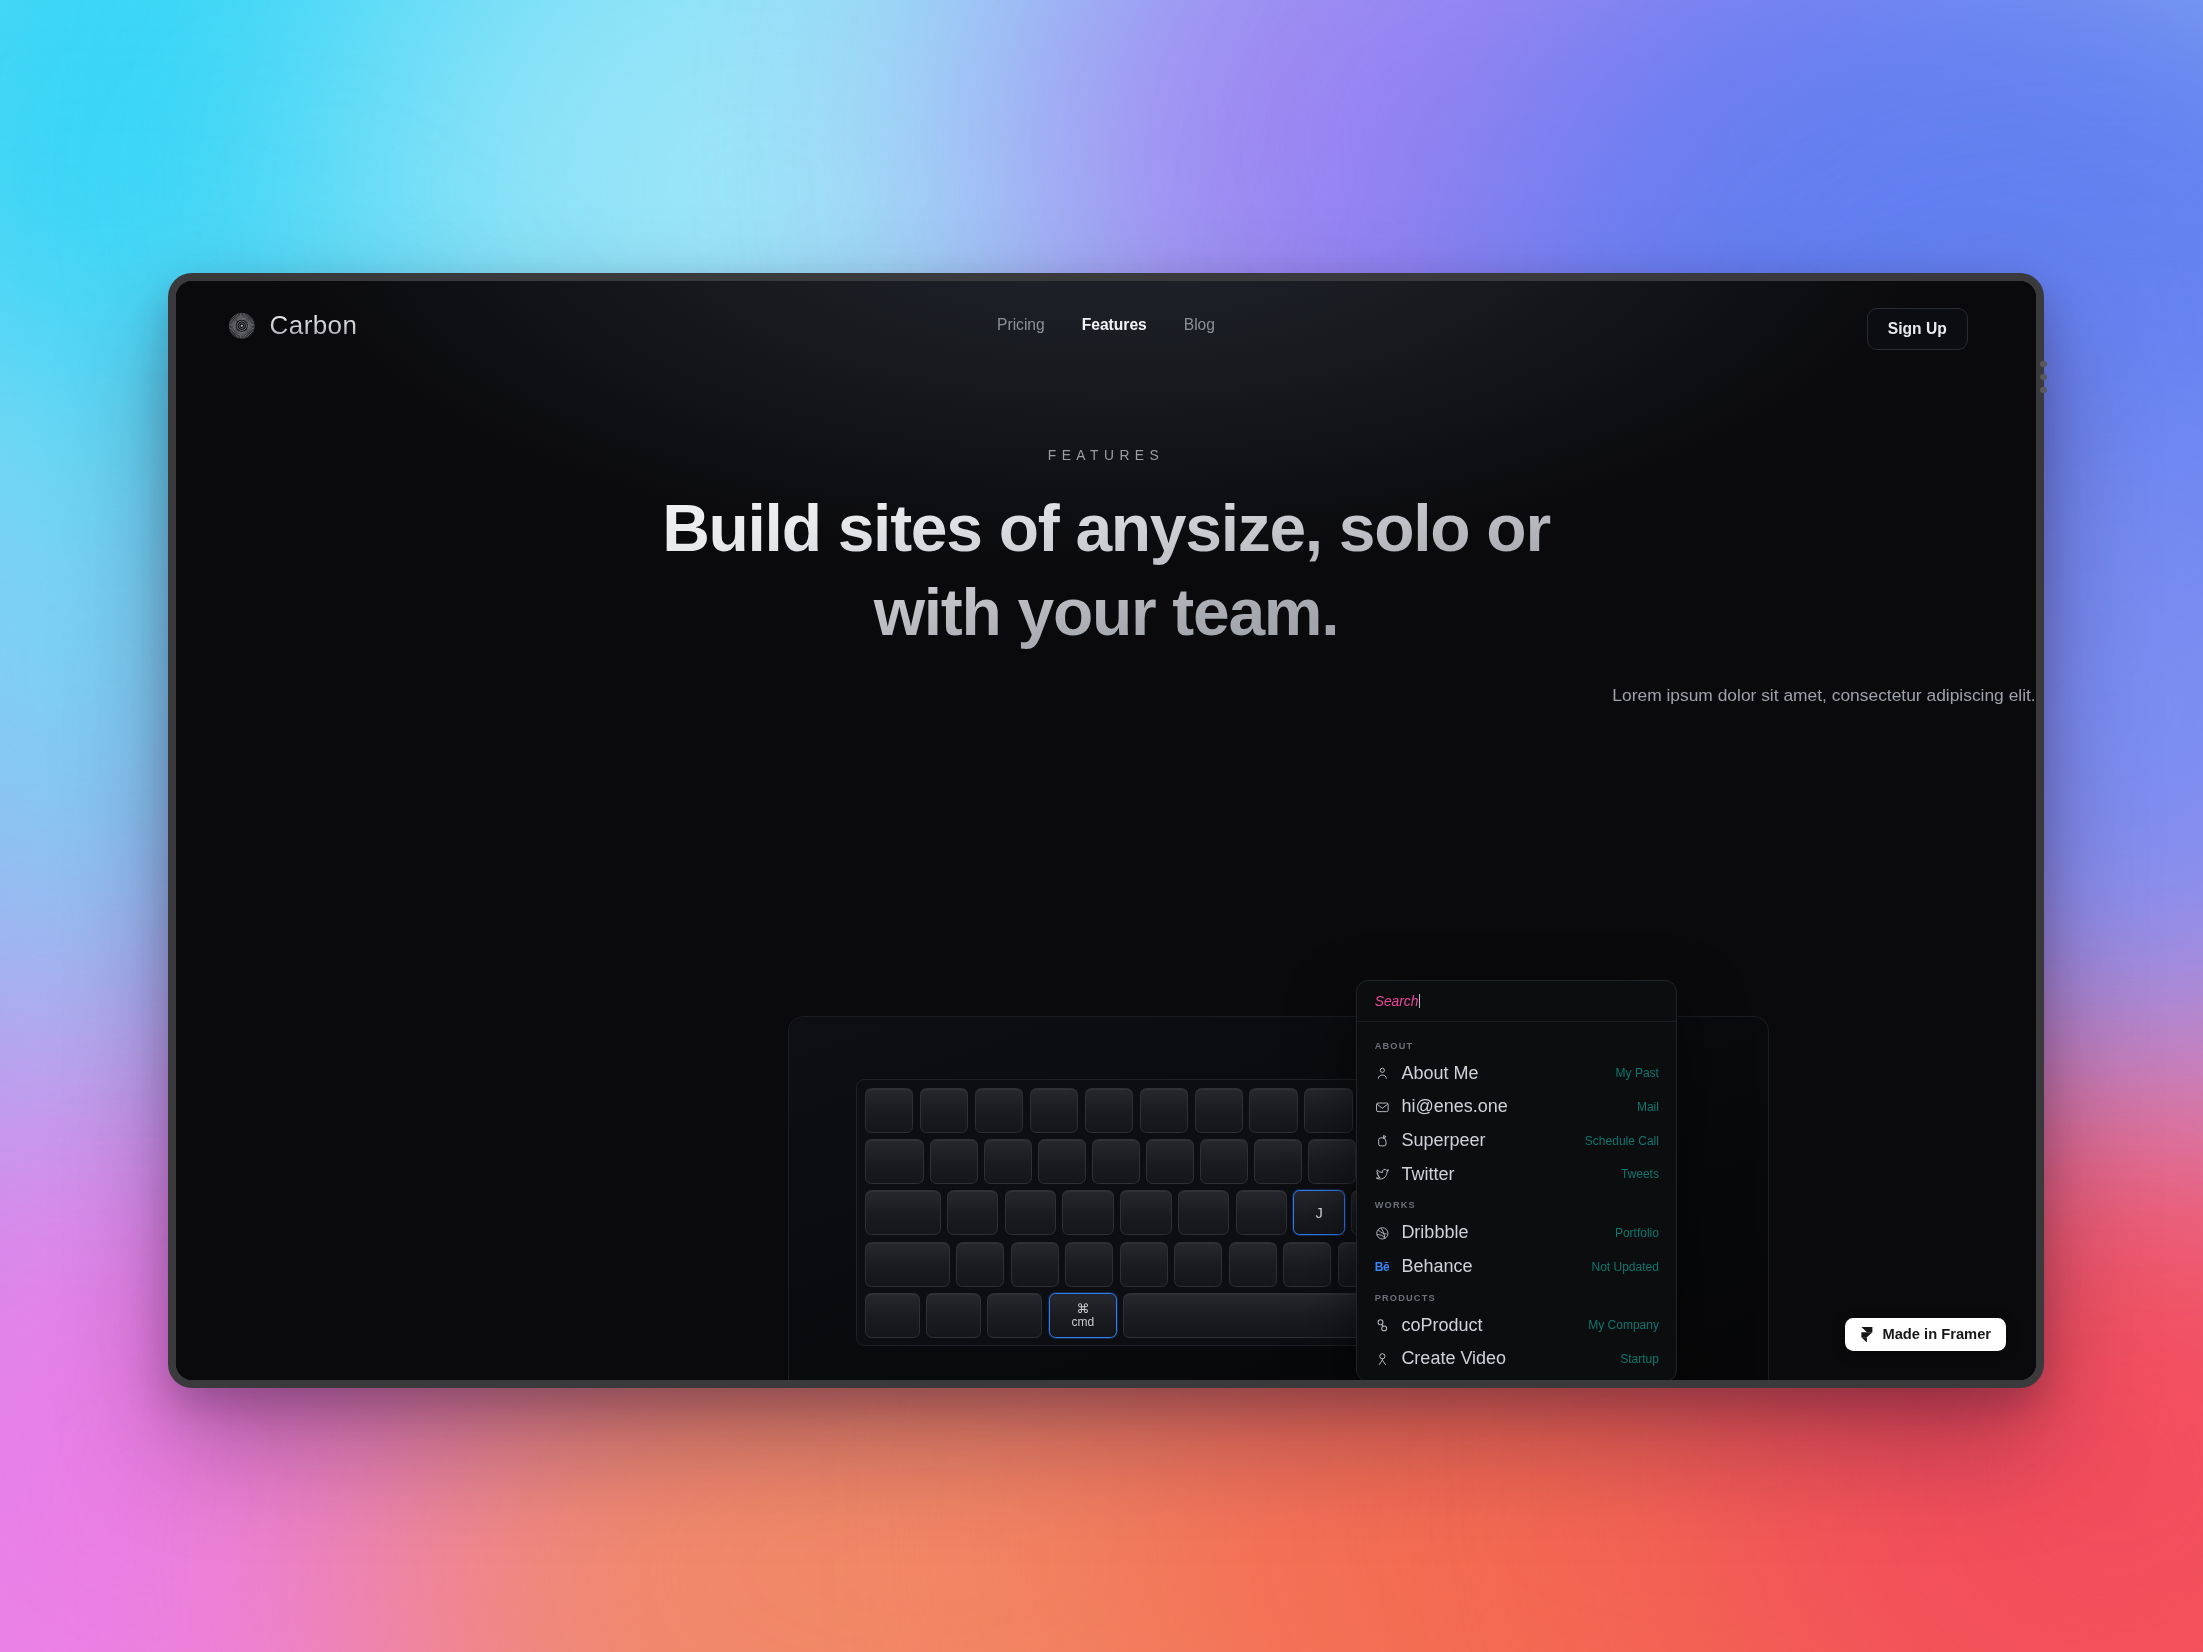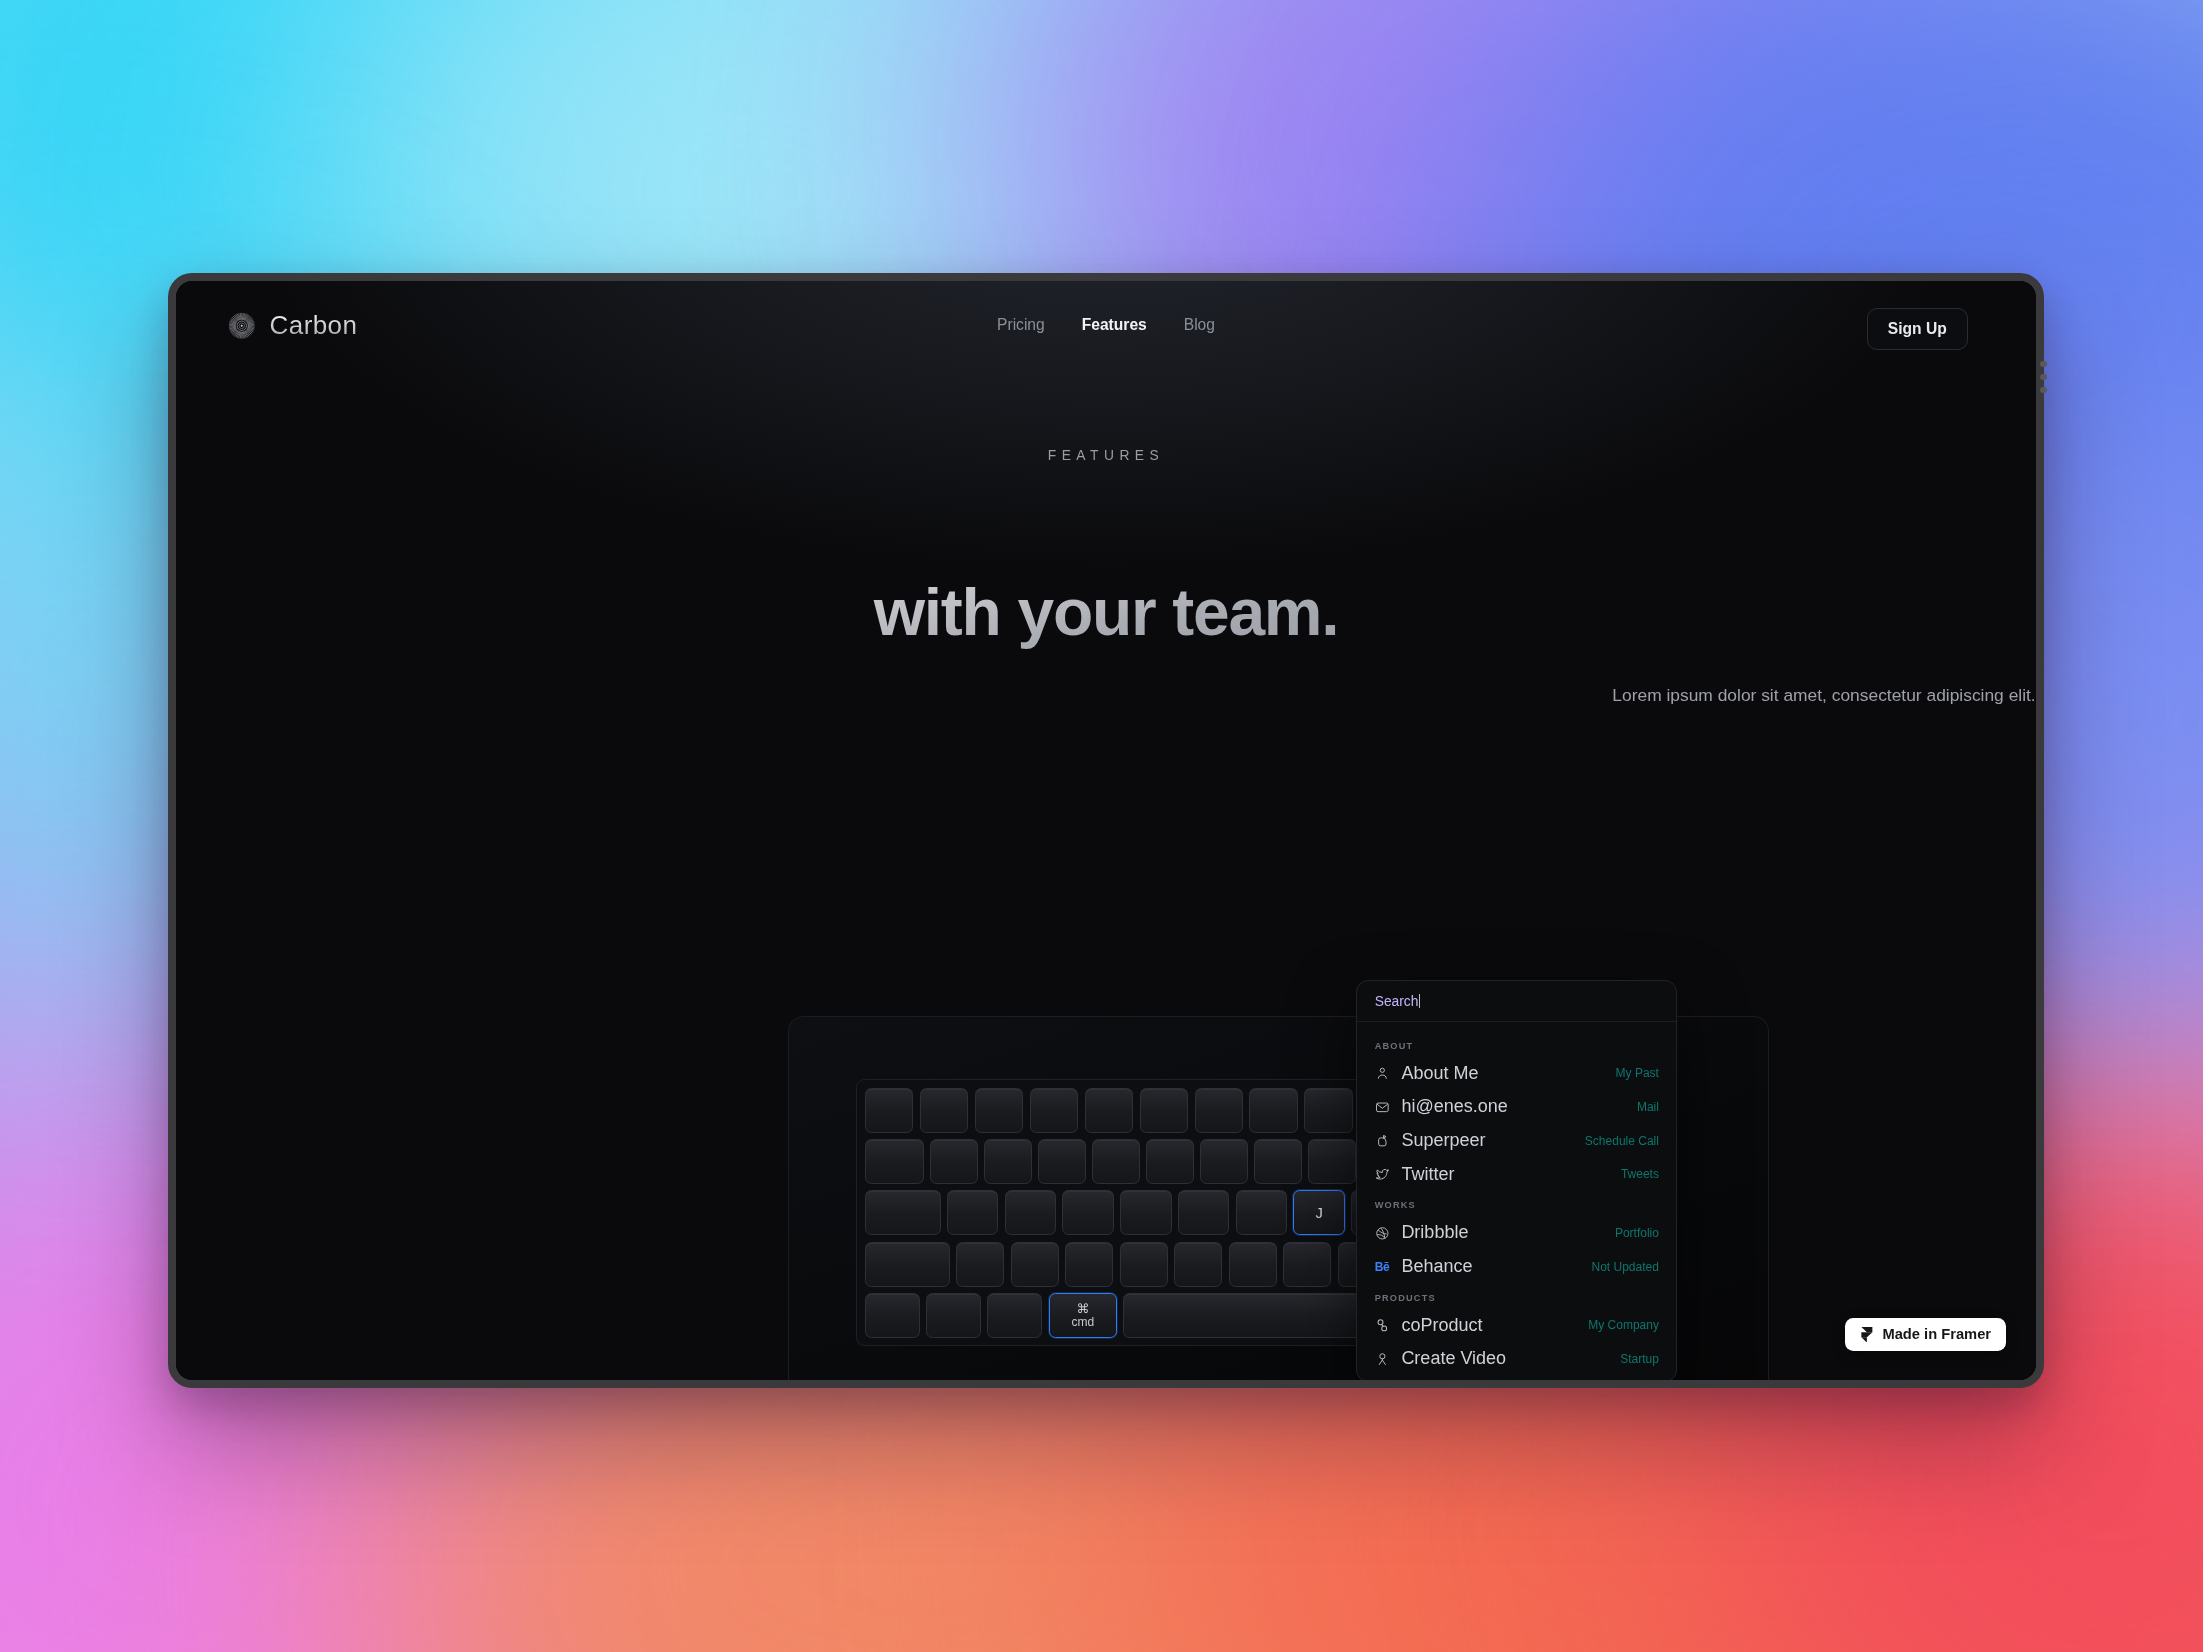--- a/index.html
+++ b/index.html
@@ -104,21 +104,21 @@
   .key .sub   { font-size:12px; line-height:1.2; color:#c8cad0; }
 
   
   .palette {
     position:absolute; left:567px; top:-37px; width:321px; height:402px;
     background:#0c0d0f; border:0.9px solid #212329; border-radius:12px;
     box-shadow:0 27.5px 64px rgba(0,0,0,.6);
   }
   .palette-search {
     height:41px; display:flex; align-items:center; padding:0 17.4px;
-    border-bottom:0.9px solid #1c1e23; font-size:13.8px; color:#c4b5fd;
+    border-bottom:0.9px solid #1c1e23; font-size:13.8px; color:#ec4899;font-style:italic;
   }
   .caret { display:inline-block; width:0.9px; height:13.8px; background:#b9bcc3; margin-left:0.9px; }
   .palette-body { padding:9.2px 0 0; }
   .grp-label { font-size:9.2px; letter-spacing:1.2px; color:#6d7078; font-weight:700;
     padding:9.2px 17.4px 5.5px; }
   .row { display:flex; align-items:center; gap:12px; padding:6.4px 17.4px; }
   .row .ico { width:14.7px; height:14.7px; flex:none; display:flex; align-items:center; justify-content:center; color:#b7bac1; }
   .row .ico svg { width:14.7px; height:14.7px; display:block; }
   .row .name { font-size:18px; color:#cfd2d8; flex:1; }
   .row .meta { font-size:12px; color:#0f766e; }
@@ -228,21 +228,21 @@
           <a href="#">Pricing</a>
           <a href="#" class="active">Features</a>
           <a href="#">Blog</a>
         </nav>
         <button class="signup">Sign Up</button>
       </header>
 
       <section class="hero">
         <div class="eyebrow">FEATURES</div>
         <h1>
-          <br>
+          <span>Build sites of anysize, solo or</span><br>
           <span>with your team.</span>
         </h1>
         <p class="hero-sub">Lorem ipsum dolor sit amet, consectetur adipiscing elit.</p>
       </section>
 
       <div class="showcase">
         <div class="kb-clip">
           <div class="keyboard" id="keyboard">
               <div class="kb-row">
                 <div class="key"></div>

